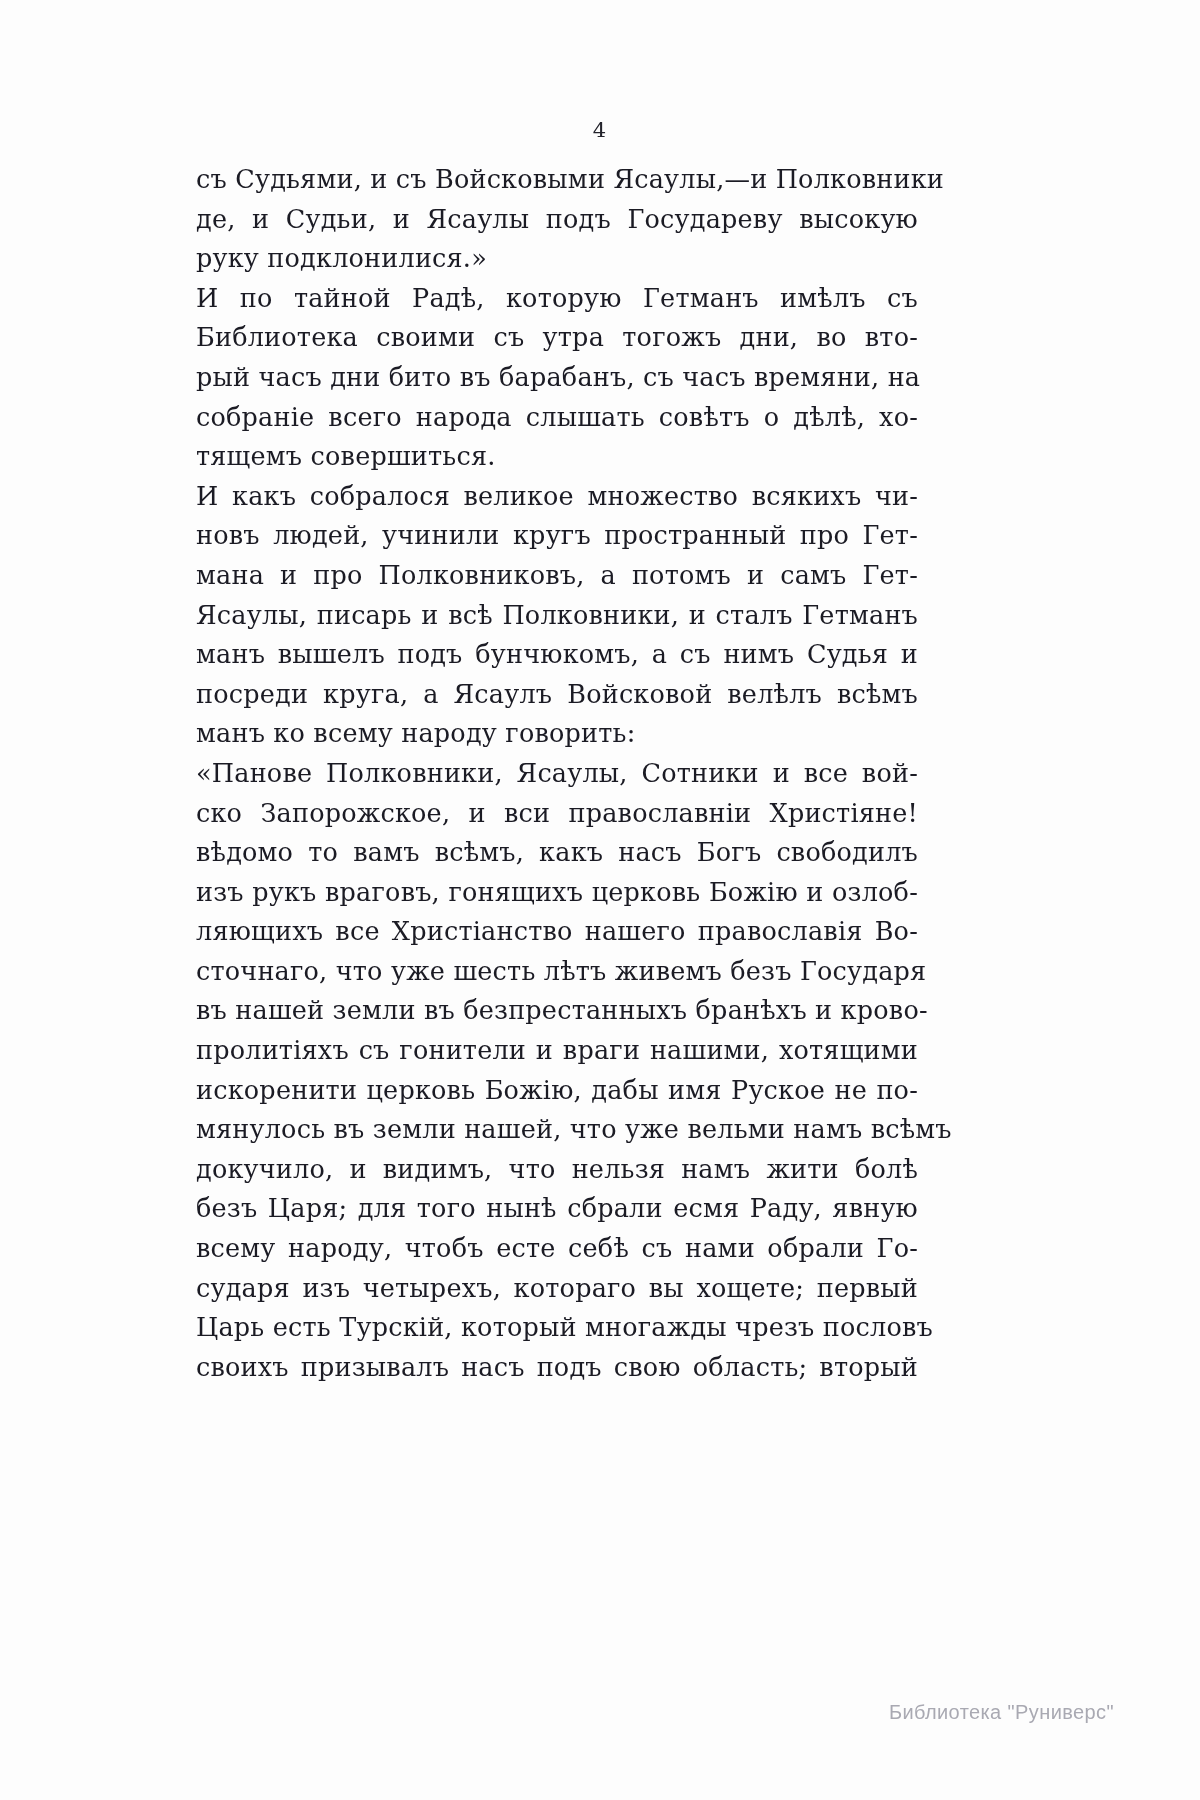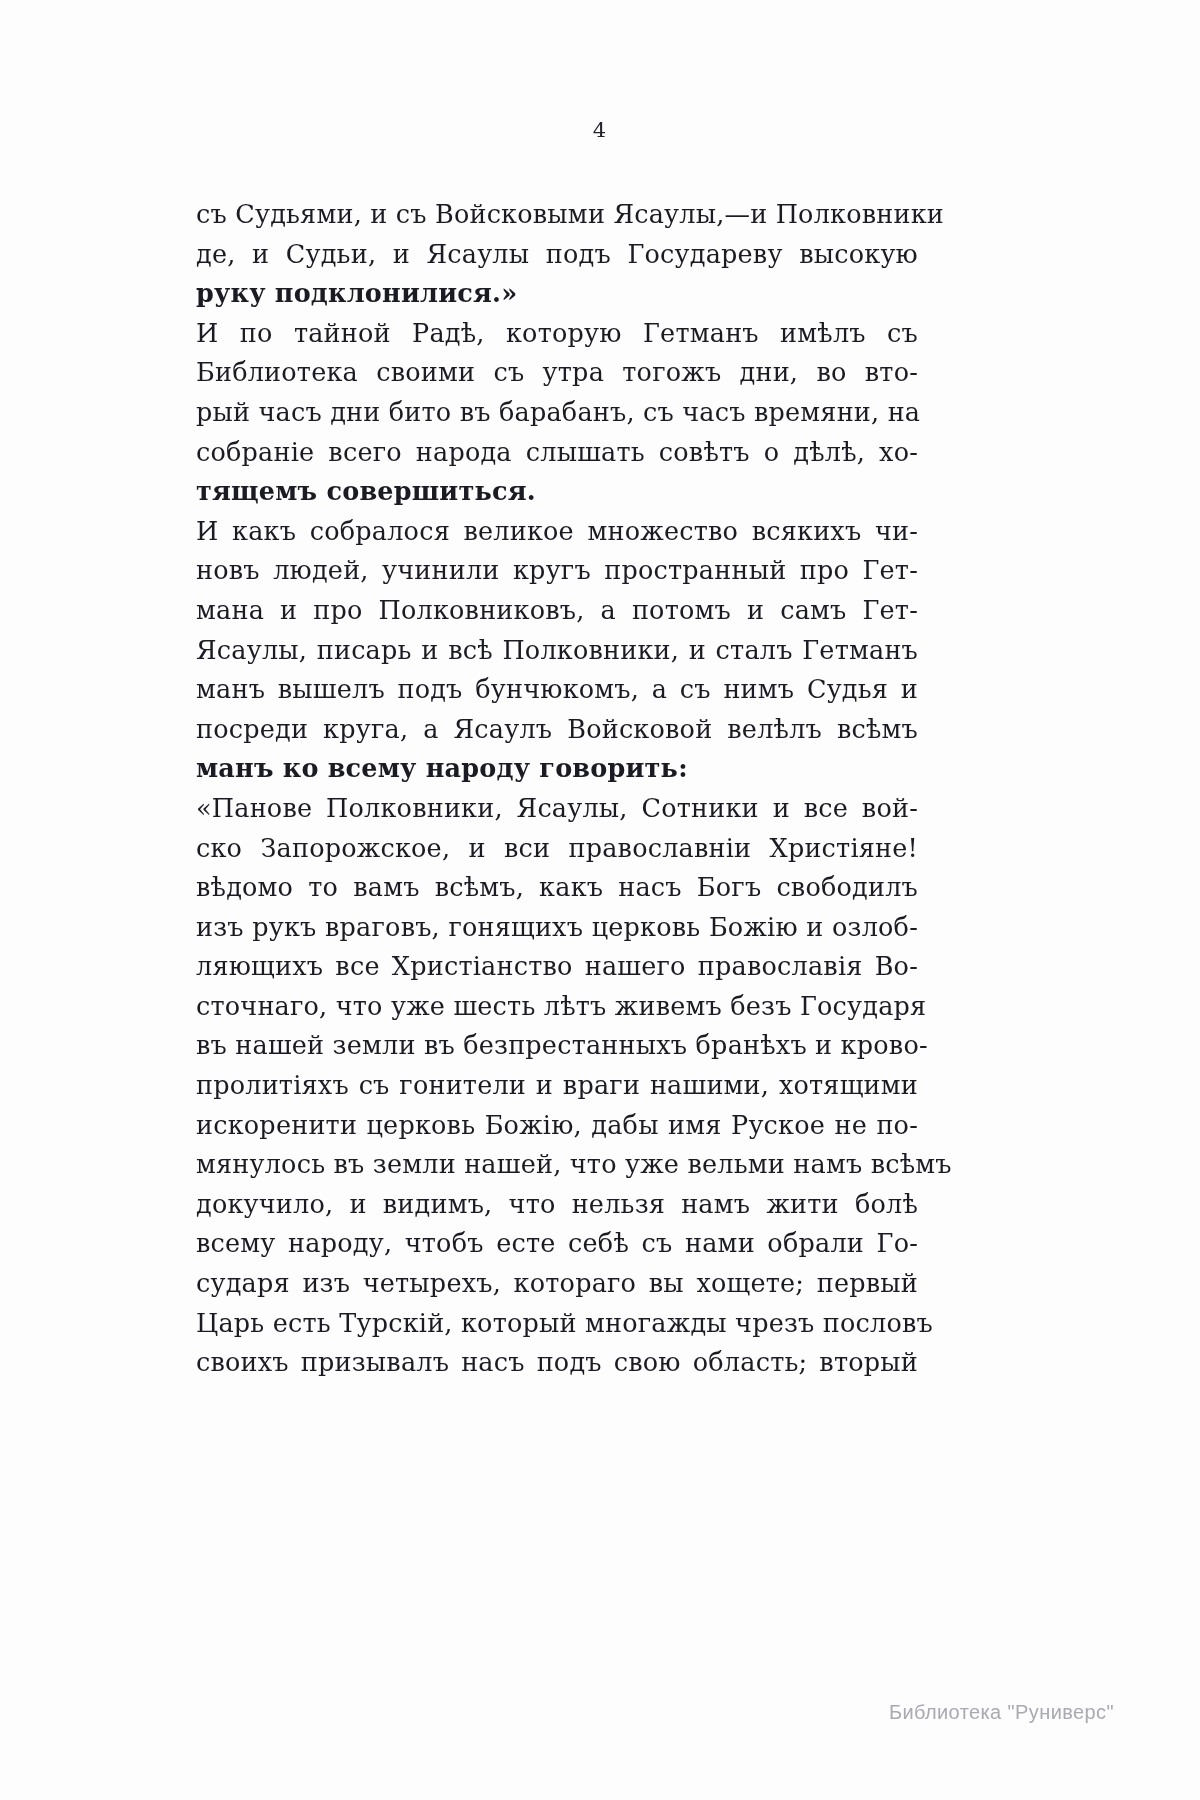--- a/index.html
+++ b/index.html
@@ -32,21 +32,20 @@
     font-size: 21px;
     letter-spacing: 1px;
     color: #23232b;
     font-family: "DejaVu Serif", serif;
   }
   .text-block {
     position: absolute;
     left: 196px;
     top: 160px;
     width: 722px;
-    margin-top: 35px;
   }
   .para {
     margin: 0 0 0 0;
     font-size: 25.5px;
     line-height: 39.6px;
     color: #1b1b24;
     text-align: justify;
     font-family: "DejaVu Serif", serif;
     letter-spacing: 0.2px;
   }
@@ -54,21 +53,20 @@
     display: block;
     white-space: nowrap;
   }
   .para .line.justify {
     text-align: justify;
     text-align-last: justify;
   }
   .para .line.last {
     text-align: right;
     text-align-last: left;
-    font-weight: bold;
   }
   .watermark {
     position: absolute;
     right: 86px;
     bottom: 76px;
     font-size: 20px;
     color: #a9a9b2;
     font-family: "Liberation Sans", sans-serif;
     letter-spacing: 0.4px;
   }
@@ -111,20 +109,21 @@
       <span class="line justify">ско Запорожское, и вси православніи Христіяне!</span>
       <span class="line justify">вѣдомо то вамъ всѣмъ, какъ насъ Богъ свободилъ</span>
       <span class="line justify">изъ рукъ враговъ, гонящихъ церковь Божію и озлоб-</span>
       <span class="line justify">ляющихъ все Христіанство нашего православія Во-</span>
       <span class="line justify">сточнаго, что уже шесть лѣтъ живемъ безъ Государя</span>
       <span class="line justify">въ нашей земли въ безпрестанныхъ бранѣхъ и крово-</span>
       <span class="line justify">пролитіяхъ съ гонители и враги нашими, хотящими</span>
       <span class="line justify">искоренити церковь Божію, дабы имя Руское не по-</span>
       <span class="line justify">мянулось въ земли нашей, что уже вельми намъ всѣмъ</span>
       <span class="line justify">докучило, и видимъ, что нельзя намъ жити болѣ</span>
+      <span class="line justify">безъ Царя; для того нынѣ сбрали есмя Раду, явную</span>
       <span class="line justify">всему народу, чтобъ есте себѣ съ нами обрали Го-</span>
       <span class="line justify">сударя изъ четырехъ, котораго вы хощете; первый</span>
       <span class="line justify">Царь есть Турскій, который многажды чрезъ пословъ</span>
       <span class="line justify">своихъ призывалъ насъ подъ свою область; вторый</span>
     </div>
 
   </div>
 
   <div class="watermark">Библиотека "Руниверс"</div>
 

